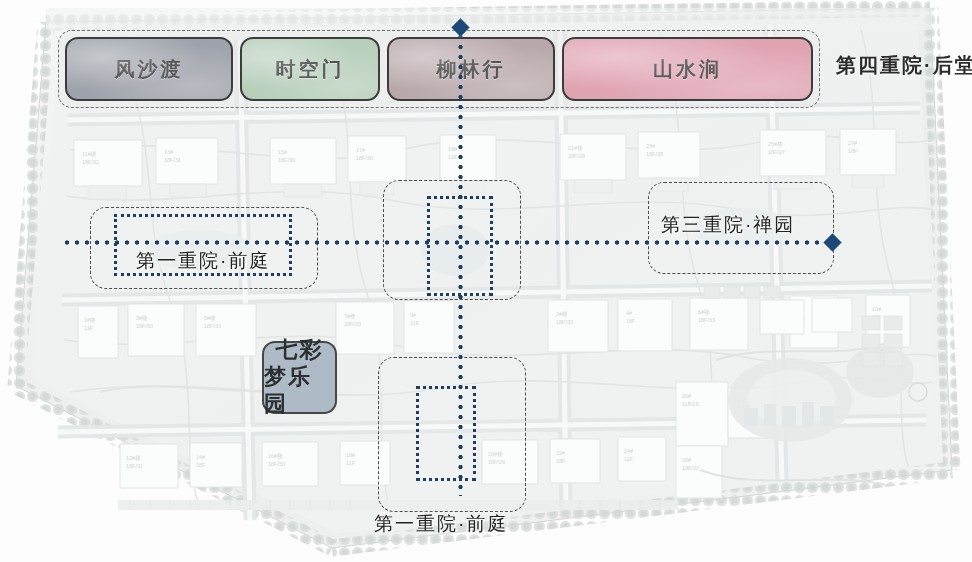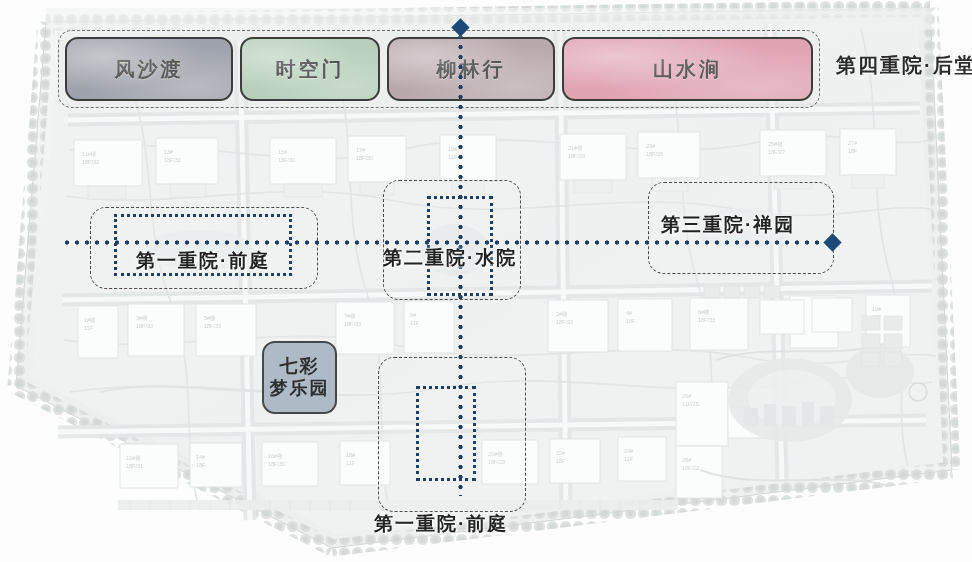--- a/index.html
+++ b/index.html
@@ -116,21 +116,21 @@
     border:3px dotted #1d3f63;
   }
   .dotbox-1{left:114px; top:214px; width:178px; height:62px;}
   .dotbox-2{left:427px; top:196px; width:66px; height:100px;}
   .dotbox-4{left:416px; top:386px; width:60px; height:95px;}
 
   
   .zone-label{
     position:absolute;
     font-size:19px;
-    font-weight:700;
+    font-weight:400;
     color:#222;
     letter-spacing:2px;
     white-space:nowrap;
     text-shadow:0 1px 3px rgba(255,255,255,.95),0 0 6px rgba(255,255,255,.8);
   }
   .zl-1{left:136px; top:248px;}
   .zl-2{left:383px; top:245px;}
   .zl-3{left:661px; top:212px;}
   .zl-4{left:374px; top:511px;}
 
@@ -142,21 +142,21 @@
     border:2px solid #46484a;
     border-radius:13px;
     box-sizing:border-box;
     background:#aebbc6;
     display:flex;flex-direction:column;
     align-items:center;justify-content:center;
     line-height:1.22;
   }
   .playbox span{
     display:block;
-    font-size:18px;
+    font-size:22px;
     font-weight:700;
     color:#2c2f31;
     letter-spacing:2px;
   }
 </style>
 </head>
 <body>
 
 <div id="stage">
 
@@ -439,21 +439,20 @@
   <div class="dotbox dotbox-1"></div>
   <div class="dotbox dotbox-2"></div>
   <div class="dotbox dotbox-4"></div>
 
   <div class="axis-h"></div>
   <div class="axis-v"></div>
   <div class="arrowhead ah-right"></div>
   <div class="arrowhead ah-top"></div>
 
   <div class="zone-label zl-1">第一重院·前庭</div>
-  <div class="zone-label zl-2">第二重院·水院</div>
   <div class="zone-label zl-3">第三重院·禅园</div>
   <div class="zone-label zl-4">第一重院·前庭</div>
 
   <div class="playbox">
     <span>七彩</span>
     <span>梦乐园</span>
   </div>
 
 </div>
 

